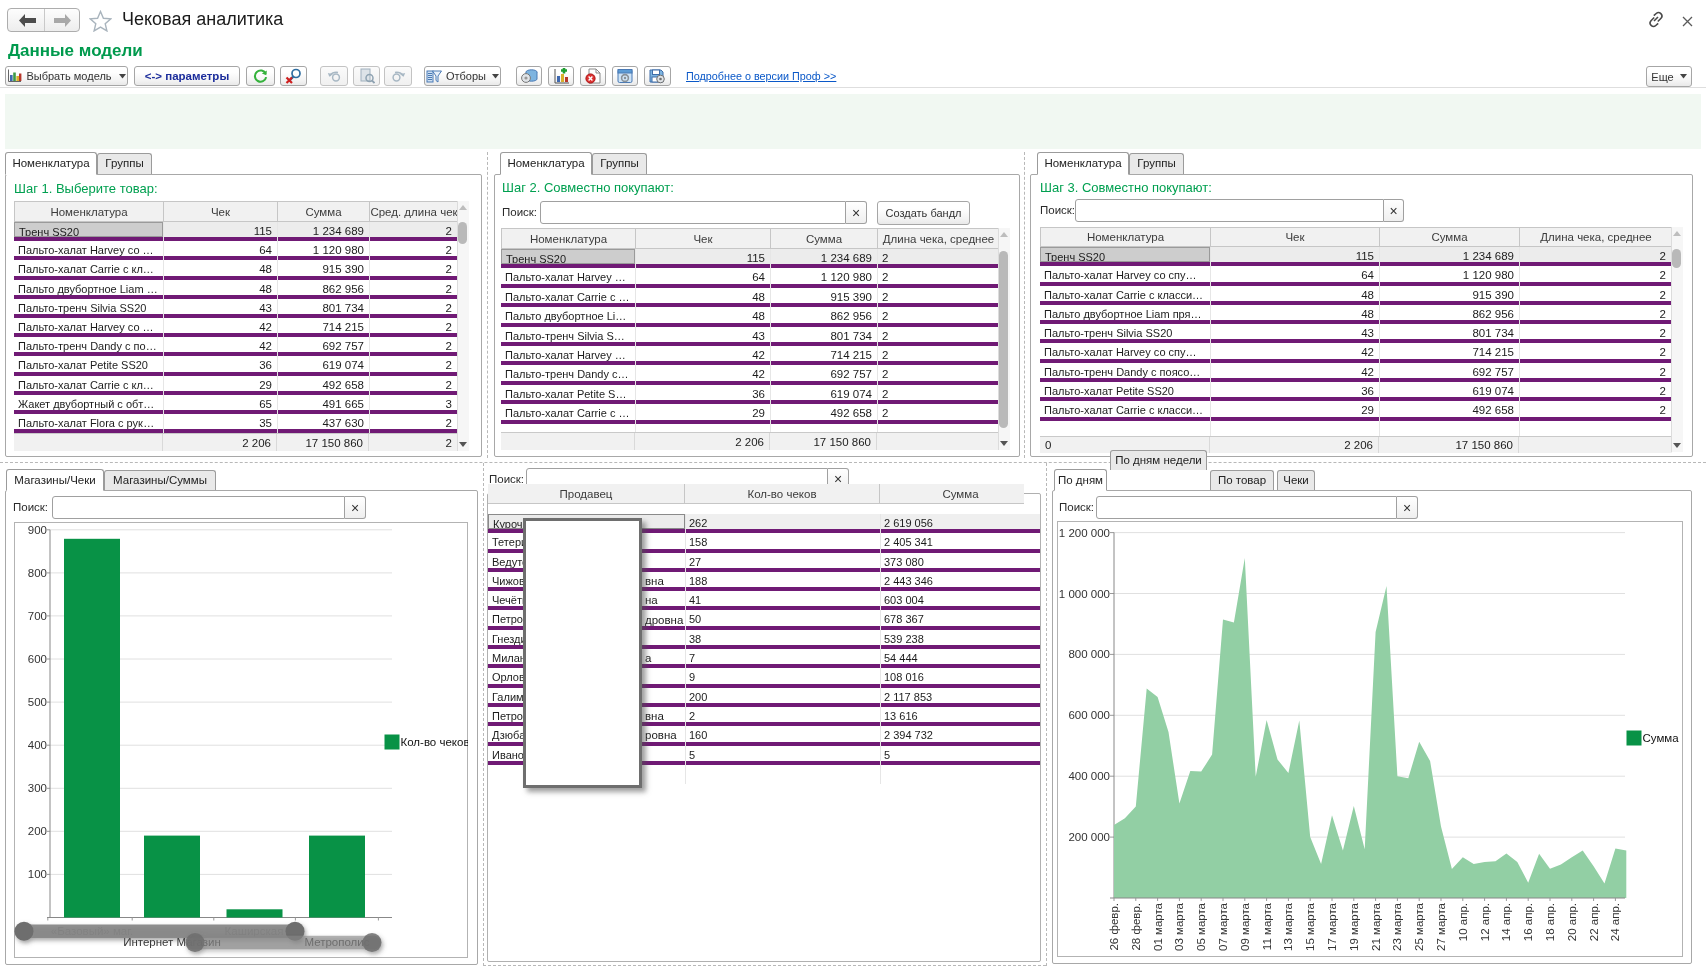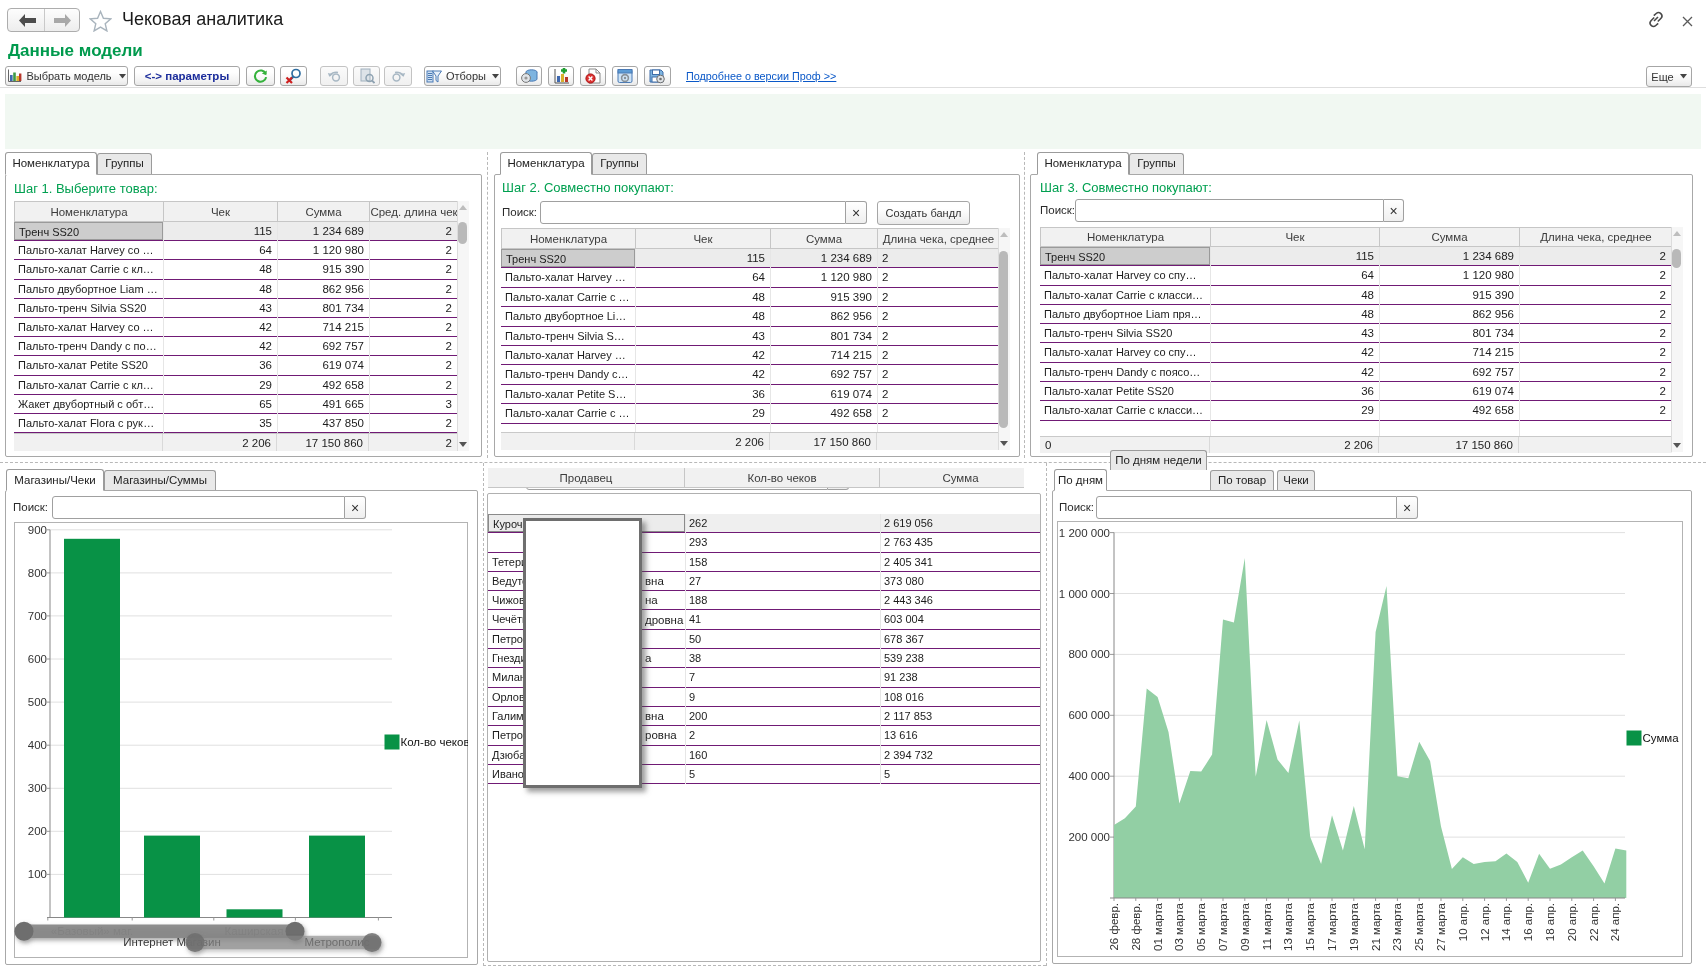--- a/index.html
+++ b/index.html
@@ -11,21 +11,21 @@
 .tab.off{background:#e9e9e9;border-bottom:0;z-index:1;line-height:19px}
 .pbox{position:absolute;border:1px solid #a8a8a8;background:#fff;border-radius:2px}
 .green{position:absolute;color:#00a050;font-size:13px}
 .inp{position:absolute;border:1px solid #a0a0a0;border-radius:3px 0 0 3px;background:#fff}
 .xbtn{position:absolute;border:1px solid #a0a0a0;border-left:0;border-radius:0 3px 3px 0;background:linear-gradient(#fff,#efefef);color:#333;font-size:14px;display:flex;align-items:center;justify-content:center}
 .lbl{position:absolute;font-size:11.5px;color:#2a2a2a;white-space:nowrap}
 .hdr{position:absolute;background:#f1f1f1;border:1px solid #c6c6c6;display:grid;font-size:11.5px;color:#3c3c3c}
 .hdr>div{border-right:1px solid #c6c6c6;display:flex;align-items:center;justify-content:center;overflow:hidden;white-space:nowrap}
 .hdr>div:last-child{border-right:0}
 .rows{position:absolute;overflow:hidden}
-.row{display:grid;border-bottom:1px solid #701a75;white-space:nowrap;font-size:11.5px}
+.row{display:grid;border-bottom:4px solid #701a75;white-space:nowrap;font-size:11.5px}
 .row>div{overflow:hidden;padding:0 5px;white-space:nowrap}
 .row .r{text-align:right}
 .row .c1{padding-left:4px;text-overflow:ellipsis;font-size:11px}
 .vln{position:absolute;width:1px;background:#e6e6e6}
 .ftr{position:absolute;background:#f1f1f1;border-top:1px solid #c9c9c9;display:grid;font-size:11.5px}
 .ftr>div{border-right:1px solid #d9d9d9;padding:0 5px;text-align:right;display:flex;align-items:center;justify-content:flex-end;overflow:hidden}
 .ftr>div:last-child{border-right:0}
 .sb{position:absolute;background:#f6f6f6;border-left:1px solid #dcdcdc}
 .sbth{position:absolute;left:1px;width:9px;background:#b9b9b9;border-radius:5px}
 .aru{position:absolute;width:0;height:0;border-left:4px solid transparent;border-right:4px solid transparent}
@@ -234,21 +234,21 @@
     </div>
     <div class="row" style="grid-template-columns:149px 114px 92px 88px;height:19.2px;line-height:18.2px;">
       <div class="c1" style="">Жакет двубортный с обтяжными</div>
       <div class="r" style="">65</div>
       <div class="r" style="">491 665</div>
       <div class="r" style="">3</div>
     </div>
     <div class="row" style="grid-template-columns:149px 114px 92px 88px;height:19.2px;line-height:18.2px;">
       <div class="c1" style="">Пальто-халат Flora с рукавами</div>
       <div class="r" style="">35</div>
-      <div class="r" style="">437 850</div>
+      <div class="r" style="">437 630</div>
       <div class="r" style="">2</div>
     </div>
   </div>
 <div class="vln" style="left:163px;top:222px;height:211px"></div>
 <div class="vln" style="left:277px;top:222px;height:211px"></div>
 <div class="vln" style="left:369px;top:222px;height:211px"></div>
 <div class="ftr" style="left:14px;top:433px;width:444px;height:18px;grid-template-columns:149px 114px 92px 88px">
     <div style=""></div>
     <div style="">2 206</div>
     <div style="">17 150 860</div>
@@ -486,37 +486,32 @@
       <circle cx="181" cy="420.5" r="9.5" fill="#6e6e6e" fill-opacity="0.85"></circle>
       <circle cx="358" cy="420.5" r="9.5" fill="#6e6e6e" fill-opacity="0.85"></circle>
     </g>
 <rect x="370.5" y="212.5" width="15" height="15" fill="#089246"></rect>
 <text x="386.5" y="224" font-size="11.5" fill="#111">Кол-во чеков</text>
 </svg>
 <div class="lbl" style="left:489px;top:473px">Поиск:</div>
 <div class="inp" style="left:526px;top:468px;width:302px;height:22px"></div>
 <div class="xbtn" style="left:828px;top:468px;width:21px;height:22px">×</div>
 <div class="pbox" style="left:487px;top:493px;width:554px;height:469px;border-color:#b0b0b0"></div>
-<div class="hdr" style="left:488px;top:468px;width:536px;height:20px;grid-template-columns:197px 195px 161px;border:0;border-bottom:1px solid #c6c6c6">
+<div class="hdr" style="left:488px;top:484px;width:536px;height:20px;grid-template-columns:197px 195px 161px;border:0;border-bottom:1px solid #c6c6c6">
     <div>Продавец</div>
     <div>Кол-во чеков</div>
     <div>Сумма</div>
   </div>
 <div class="rows" style="left:488px;top:514px;width:552px">
     <div class="row" style="grid-template-columns:197px 195px 161px;height:19.3px;line-height:18.3px;background:#efefef;">
       <div class="c1" style="border:1px solid #8a8a8a;background:#ececec;"><span style="display:inline-block;max-width:132px;overflow:hidden;white-space:nowrap">Курочкина Элина Тихоновна</span></div>
       <div class="c1">262</div>
       <div class="c1">2 619 056</div>
     </div>
     <div class="row" style="grid-template-columns:197px 195px 161px;height:19.3px;line-height:18.3px;">
-      <div class="c1" style=""><span style="display:inline-block;max-width:132px;overflow:hidden;white-space:nowrap"></span></div>
-      <div class="c1">293</div>
-      <div class="c1">2 763 435</div>
-    </div>
-    <div class="row" style="grid-template-columns:197px 195px 161px;height:19.3px;line-height:18.3px;">
       <div class="c1" style=""><span style="display:inline-block;max-width:132px;overflow:hidden;white-space:nowrap">Тетерина Яна Наумовна</span></div>
       <div class="c1">158</div>
       <div class="c1">2 405 341</div>
     </div>
     <div class="row" style="grid-template-columns:197px 195px 161px;height:19.3px;line-height:18.3px;">
       <div class="c1" style=""><span style="display:inline-block;max-width:132px;overflow:hidden;white-space:nowrap">Ведутова Анна Александровна</span></div>
       <div class="c1">27</div>
       <div class="c1">373 080</div>
     </div>
     <div class="row" style="grid-template-columns:197px 195px 161px;height:19.3px;line-height:18.3px;">
@@ -535,21 +530,21 @@
       <div class="c1">678 367</div>
     </div>
     <div class="row" style="grid-template-columns:197px 195px 161px;height:19.3px;line-height:18.3px;">
       <div class="c1" style=""><span style="display:inline-block;max-width:132px;overflow:hidden;white-space:nowrap">Гнездилова Алла Марковна</span></div>
       <div class="c1">38</div>
       <div class="c1">539 238</div>
     </div>
     <div class="row" style="grid-template-columns:197px 195px 161px;height:19.3px;line-height:18.3px;">
       <div class="c1" style=""><span style="display:inline-block;max-width:132px;overflow:hidden;white-space:nowrap">Миланова Яна Наумовна</span></div>
       <div class="c1">7</div>
-      <div class="c1">91 238</div>
+      <div class="c1">54 444</div>
     </div>
     <div class="row" style="grid-template-columns:197px 195px 161px;height:19.3px;line-height:18.3px;">
       <div class="c1" style=""><span style="display:inline-block;max-width:132px;overflow:hidden;white-space:nowrap">Орлова Белла Марковна</span></div>
       <div class="c1">9</div>
       <div class="c1">108 016</div>
     </div>
     <div class="row" style="grid-template-columns:197px 195px 161px;height:19.3px;line-height:18.3px;">
       <div class="c1" style=""><span style="display:inline-block;max-width:132px;overflow:hidden;white-space:nowrap">Галимова Инна Тимуровна</span></div>
       <div class="c1">200</div>
       <div class="c1">2 117 853</div>

